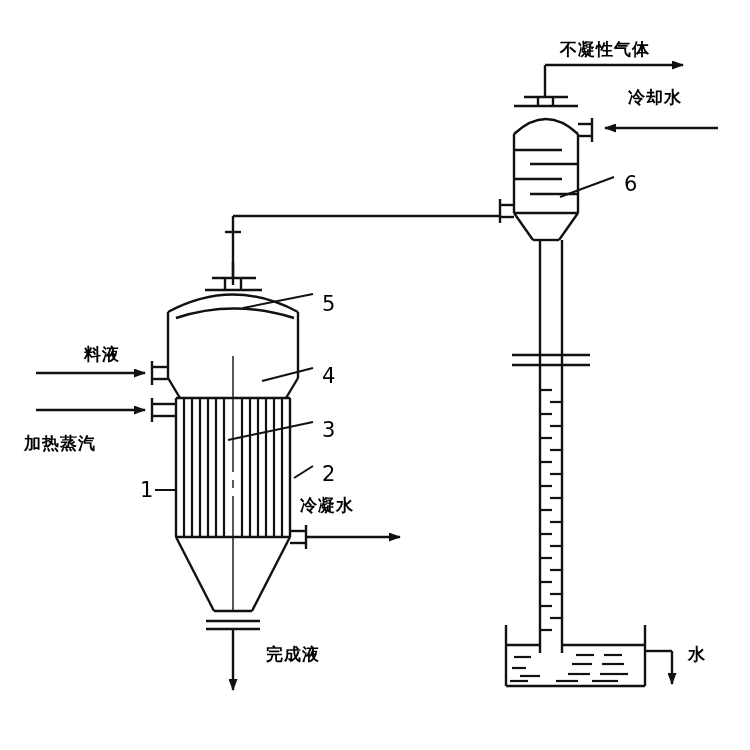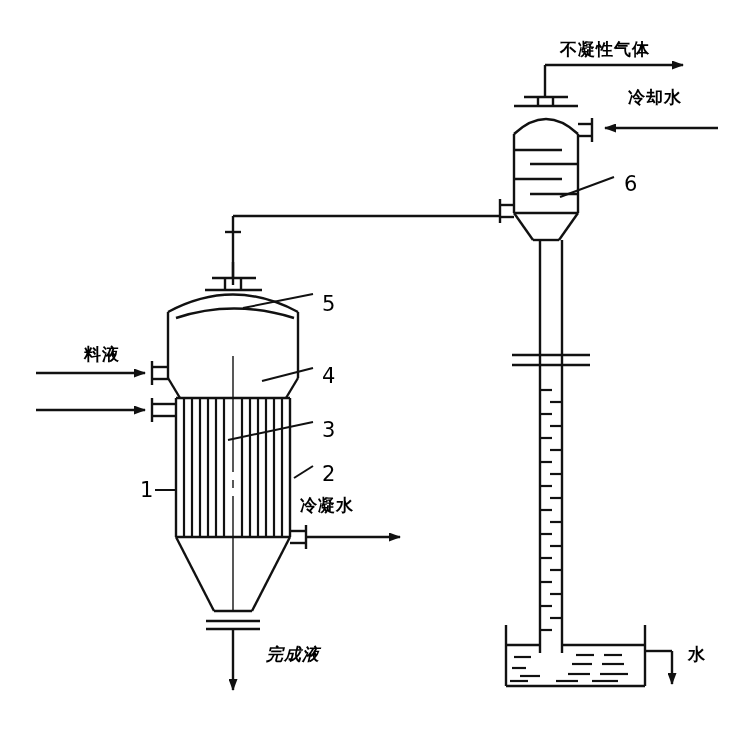--- a/index.html
+++ b/index.html
@@ -204,22 +204,23 @@
       <line x1="294" y1="478" x2="313" y2="466"></line>
       <line x1="155" y1="490" x2="176" y2="490"></line>
       <line x1="560" y1="197" x2="614" y2="177"></line>
     </g>
   </g>
 </svg>
 
 <div class="lbl cn" style="left:560px;top:38px;">不凝性气体</div>
 <div class="lbl cn" style="left:628px;top:86px;">冷却水</div>
 <div class="lbl cn" style="left:44px;top:343px;margin-left:40px;">料液</div>
+<div class="lbl cn" style="left:24px;top:432px;">加热蒸汽</div>
 <div class="lbl cn" style="left:300px;top:494px;">冷凝水</div>
-<div class="lbl cn" style="left:266px;top:643px;font-style:italic;">完成液</div>
+<div class="lbl cn" style="left:266px;top:643px;">完成液</div>
 <div class="lbl cn" style="left:688px;top:643px;">水</div>
 
 <div class="lbl num" style="left:140px;top:478px;">1</div>
 <div class="lbl num" style="left:322px;top:462px;">2</div>
 <div class="lbl num" style="left:322px;top:418px;">3</div>
 <div class="lbl num" style="left:322px;top:364px;">4</div>
 <div class="lbl num" style="left:322px;top:292px;">5</div>
 <div class="lbl num" style="left:624px;top:172px;">6</div>
 
 </div>

